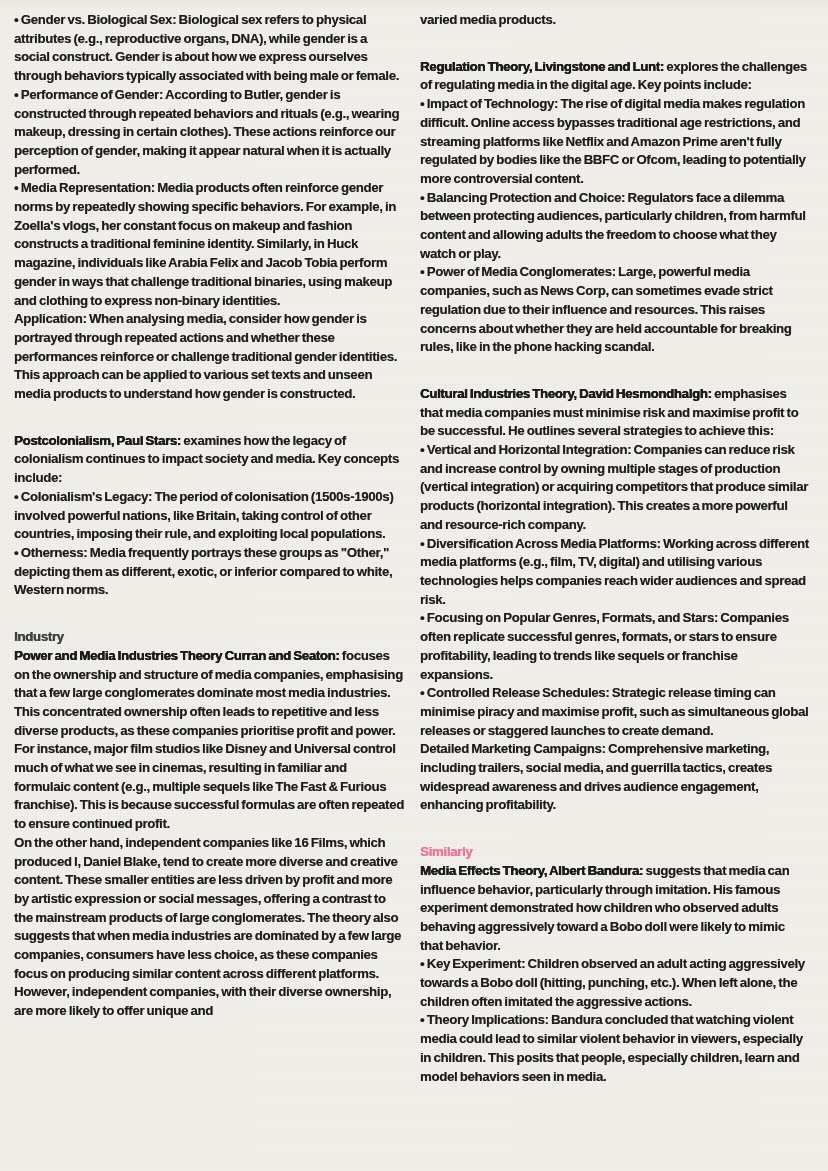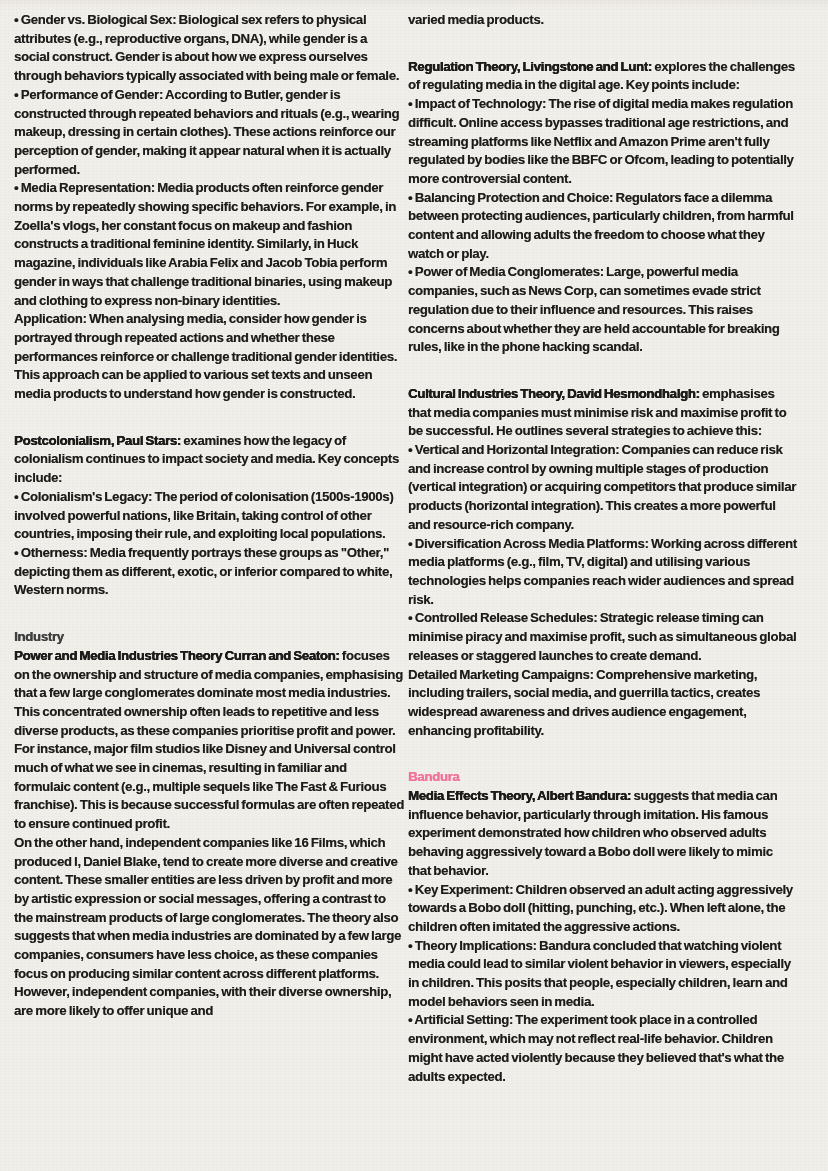--- a/index.html
+++ b/index.html
@@ -16,21 +16,21 @@
       repeating-linear-gradient(0deg, rgba(60,55,45,0.015) 0 1px, transparent 1px 3px),
       repeating-linear-gradient(90deg, rgba(60,55,45,0.012) 0 1px, transparent 1px 4px);
     font-family: "Liberation Sans", sans-serif;
   }
   .page {
     box-sizing: border-box;
     width: 828px;
     height: 1171px;
     padding: 11px 13px 0 14px;
     display: flex;
-    gap: 4px;
+    gap: 16px;
   }
   .col {
     width: 390px;
     flex: 0 0 390px;
   }
   .block {
     margin: 0;
     font-size: 13.2px;
     line-height: 18.7px;
     font-weight: 700;
@@ -70,21 +70,21 @@
     </div>
   <div class="col" id="col-right">
       <div class="block">varied media products.</div>
       <div class="block gap"><span class="strong">Regulation Theory, Livingstone and Lunt:</span> explores the challenges of regulating media in the digital age. Key points include:</div>
       <div class="block">• Impact of Technology: The rise of digital media makes regulation difficult. Online access bypasses traditional age restrictions, and streaming platforms like Netflix and Amazon Prime aren't fully regulated by bodies like the BBFC or Ofcom, leading to potentially more controversial content.</div>
       <div class="block">• Balancing Protection and Choice: Regulators face a dilemma between protecting audiences, particularly children, from harmful content and allowing adults the freedom to choose what they watch or play.</div>
       <div class="block">• Power of Media Conglomerates: Large, powerful media companies, such as News Corp, can sometimes evade strict regulation due to their influence and resources. This raises concerns about whether they are held accountable for breaking rules, like in the phone hacking scandal.</div>
       <div class="block gap"><span class="strong">Cultural Industries Theory, David Hesmondhalgh:</span> emphasises that media companies must minimise risk and maximise profit to be successful. He outlines several strategies to achieve this:</div>
       <div class="block">• Vertical and Horizontal Integration: Companies can reduce risk and increase control by owning multiple stages of production (vertical integration) or acquiring competitors that produce similar products (horizontal integration). This creates a more powerful and resource-rich company.</div>
       <div class="block">• Diversification Across Media Platforms: Working across different media platforms (e.g., film, TV, digital) and utilising various technologies helps companies reach wider audiences and spread risk.</div>
+      <div class="block">• Focusing on Popular Genres, Formats, and Stars: Companies often replicate successful genres, formats, or stars to ensure profitability, leading to trends like sequels or franchise expansions.</div>
       <div class="block">• Controlled Release Schedules: Strategic release timing can minimise piracy and maximise profit, such as simultaneous global releases or staggered launches to create demand.</div>
       <div class="block">Detailed Marketing Campaigns: Comprehensive marketing, including trailers, social media, and guerrilla tactics, creates widespread awareness and drives audience engagement, enhancing profitability.</div>
-      <div class="block gap pink-heading" style="color: rgb(242, 116, 156);">Bandura</div>
+      <div class="block gap pink-heading" style="color: rgb(242, 116, 156);">Similarly</div>
       <div class="block"><span class="strong">Media Effects Theory, Albert Bandura:</span> suggests that media can influence behavior, particularly through imitation. His famous experiment demonstrated how children who observed adults behaving aggressively toward a Bobo doll were likely to mimic that behavior.</div>
       <div class="block">• Key Experiment: Children observed an adult acting aggressively towards a Bobo doll (hitting, punching, etc.). When left alone, the children often imitated the aggressive actions.</div>
       <div class="block">• Theory Implications: Bandura concluded that watching violent media could lead to similar violent behavior in viewers, especially in children. This posits that people, especially children, learn and model behaviors seen in media.</div>
-      <div class="block">• Artificial Setting: The experiment took place in a controlled environment, which may not reflect real-life behavior. Children might have acted violently because they believed that's what the adults expected.</div>
     </div>
 </div>
 
 </body></html>

